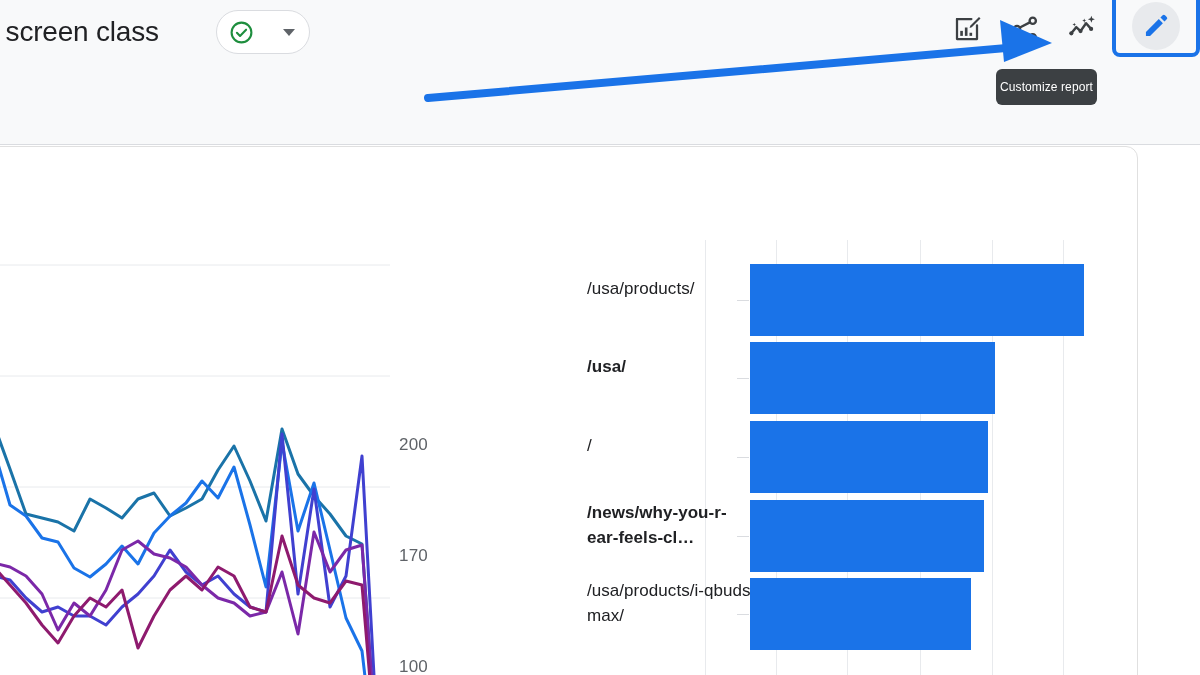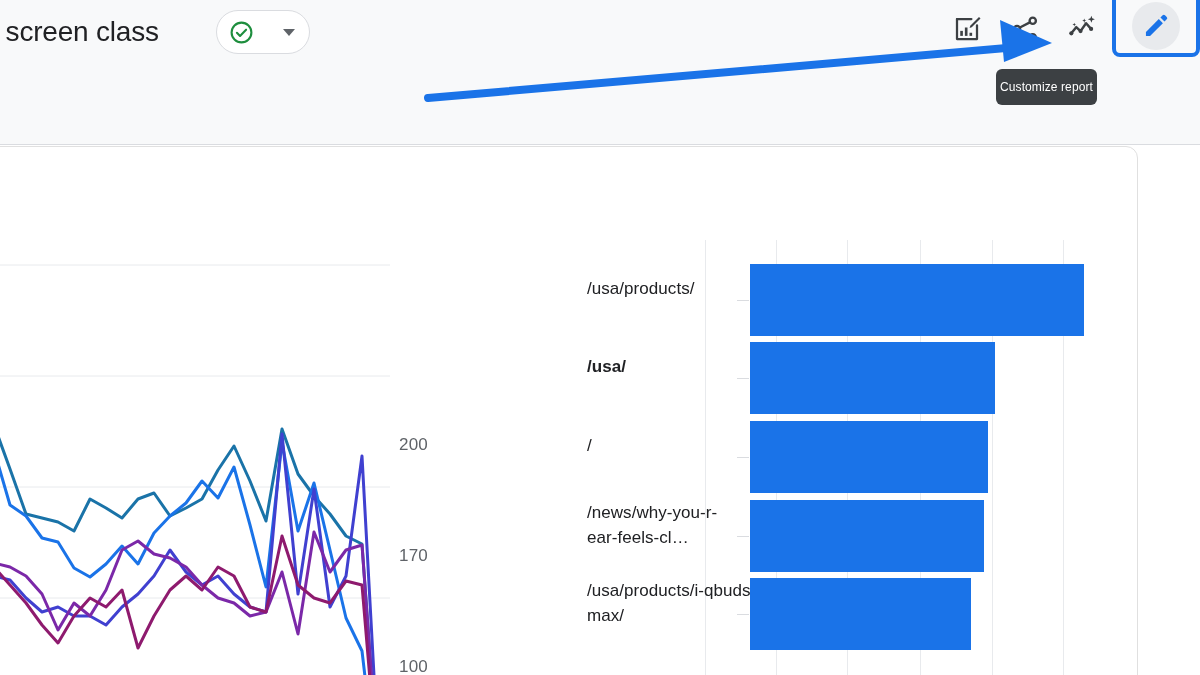--- a/index.html
+++ b/index.html
@@ -251,21 +251,21 @@
         <div class="bar-rect" style="left:166px; top:24px; width:245px; height:72px;"></div>
       </div>
 
       <div class="bar-row" style="top:157px; height:110px;">
         <div class="bar-cat" style="top:36px;">/</div>
         <div class="bar-tick" style="left:153px; top:60px;"></div>
         <div class="bar-rect" style="left:166px; top:24px; width:238px; height:72px;"></div>
       </div>
 
       <div class="bar-row" style="top:236px; height:110px;">
-        <div class="bar-cat" style="top:24px;">/news/why-you‑r-ear-feels-cl…</div>
+        <div class="bar-cat" style="top:24px;font-weight:bold;">/news/why-you‑r-ear-feels-cl…</div>
         <div class="bar-tick" style="left:153px; top:60px;"></div>
         <div class="bar-rect" style="left:166px; top:24px; width:234px; height:72px;"></div>
       </div>
 
       <div class="bar-row" style="top:314px; height:110px;">
         <div class="bar-cat" style="top:24px;">/usa/products/i‑qbuds-max/</div>
         <div class="bar-tick" style="left:153px; top:60px;"></div>
         <div class="bar-rect" style="left:166px; top:24px; width:221px; height:72px;"></div>
       </div>
     </div>

